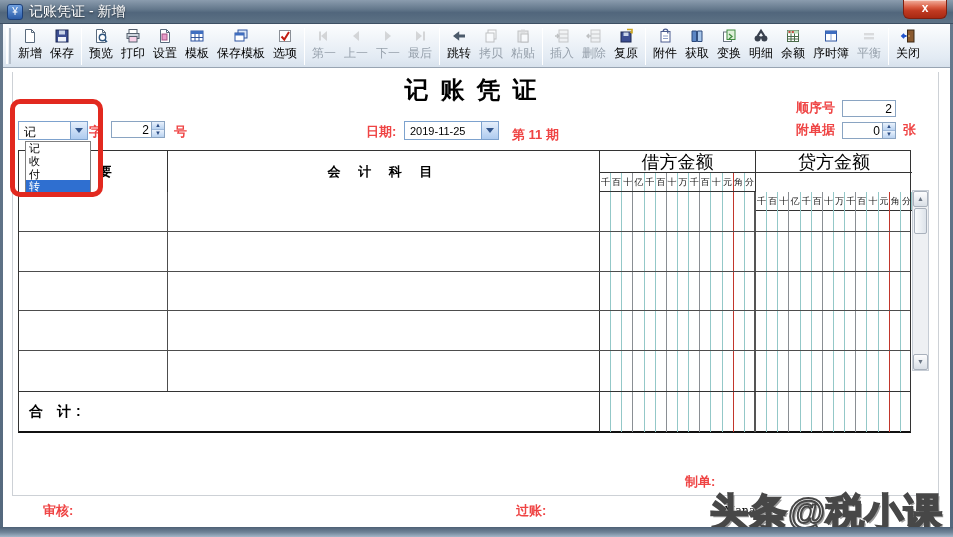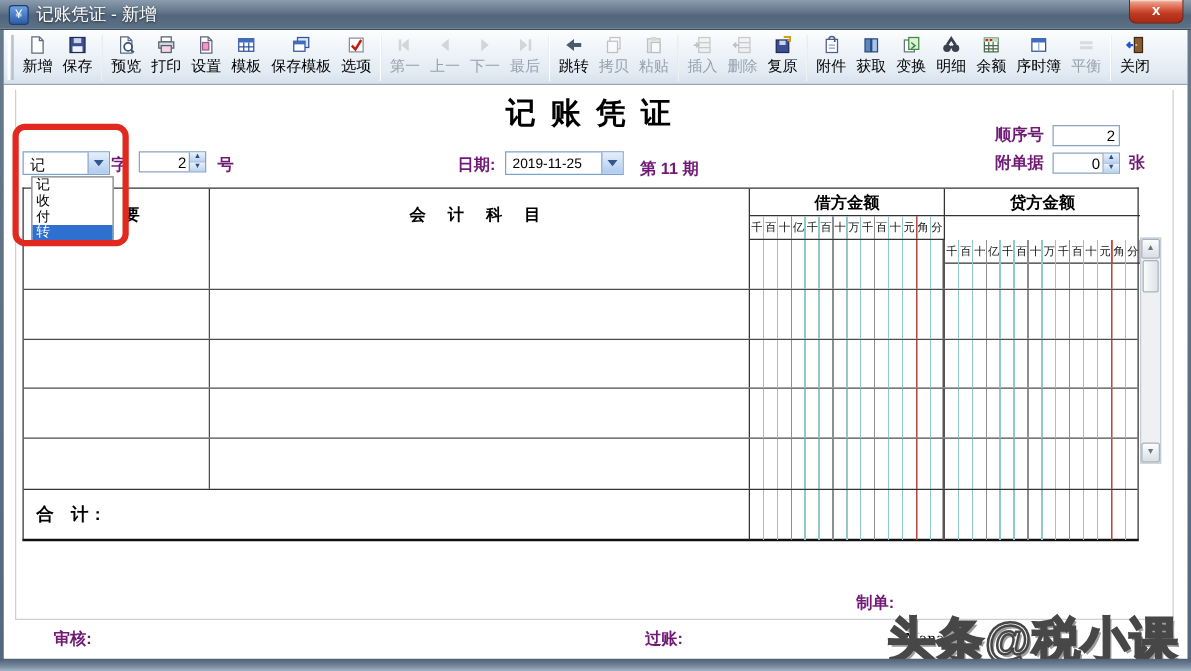--- a/index.html
+++ b/index.html
@@ -43,21 +43,21 @@
   .tb-btn.disabled .tb-icon { opacity:.45; filter:grayscale(1); }
   .tb-btn.disabled .tb-label { color:#97a1ac; }
 
   
   .sheet-border { position:absolute; left:12px; top:72px; width:927px; height:424px;
     border:1px solid #cdd1d6; border-top:none; }
   .voucher-title { position:absolute; left:0; right:0; top:74px; text-align:center;
     font-family:"DejaVu Serif","Liberation Serif",serif; font-size:24px; font-weight:bold;
     letter-spacing:12px; color:#000; }
 
-  .lbl { font-size:13px; font-weight:600; color:#701a75; white-space:nowrap;text-align:center; }
+  .lbl { font-size:13px; font-weight:600; color:#ef4444; white-space:nowrap;text-align:center; }
 
   .order-row { position:absolute; left:796px; top:99px; display:flex; align-items:center; gap:7px; }
   .attach-row { position:absolute; left:796px; top:121px; display:flex; align-items:center; gap:7px; }
   .num-input { width:54px; height:17px; border:1px solid #8aa4c2; background:#fff;
     font-size:12px; text-align:right; padding:1px 3px 0 0; }
   .spin-input { display:flex; width:54px; height:17px; border:1px solid #8aa4c2; background:#fff; }
   .spin-input .val { flex:1; font-size:12px; text-align:right; padding:1px 2px 0 0; }
   .spinner { width:13px; display:flex; flex-direction:column; border-left:1px solid #8aa4c2; }
   .spinner span { flex:1; font-size:6px; line-height:7px; text-align:center; color:#2c4d85;
     background:linear-gradient(#eaf2fc,#b9d2f0); cursor:pointer; }
@@ -93,21 +93,21 @@
   
   .vtable { position:absolute; left:18px; top:150px; width:893px; height:283px;
     border:1px solid #333; border-bottom:2px solid #111; z-index:10; background:#fff; }
   .th-sum { position:absolute; left:0; top:0; width:149px; height:41px;
     border-right:1px solid #333; display:flex; align-items:center; justify-content:center;
     font-size:13px; font-weight:600; letter-spacing:8px; }
   .th-acc { position:absolute; left:149px; top:0; width:432px; height:41px;
     border-right:1px solid #333; display:flex; align-items:center; justify-content:center;
     font-size:13px; font-weight:600; letter-spacing:7px;text-align:right; }
   .th-amt { position:absolute; top:0; width:156px; height:22px; border-bottom:1px solid #333;
-    display:flex; align-items:center; justify-content:center; font-size:13px; font-weight:700; }
+    display:flex; align-items:center; justify-content:center; font-size:18px; font-weight:400; }
   .th-debit { left:581px; border-right:1px solid #333; }
   .th-credit { left:737px; }
   .digit-row { position:absolute; top:22px; width:156px; height:19px; border-bottom:1px solid #333;
     display:flex; }
   .digit-row.debit { left:581px; border-right:1px solid #333; }
   .digit-row.credit { left:737px; }
   .digit-cell { width:11.142px; font-size:9px; color:#111; text-align:center;
     line-height:18px; overflow:hidden; }
   .amt { position:relative;
     background-image:

